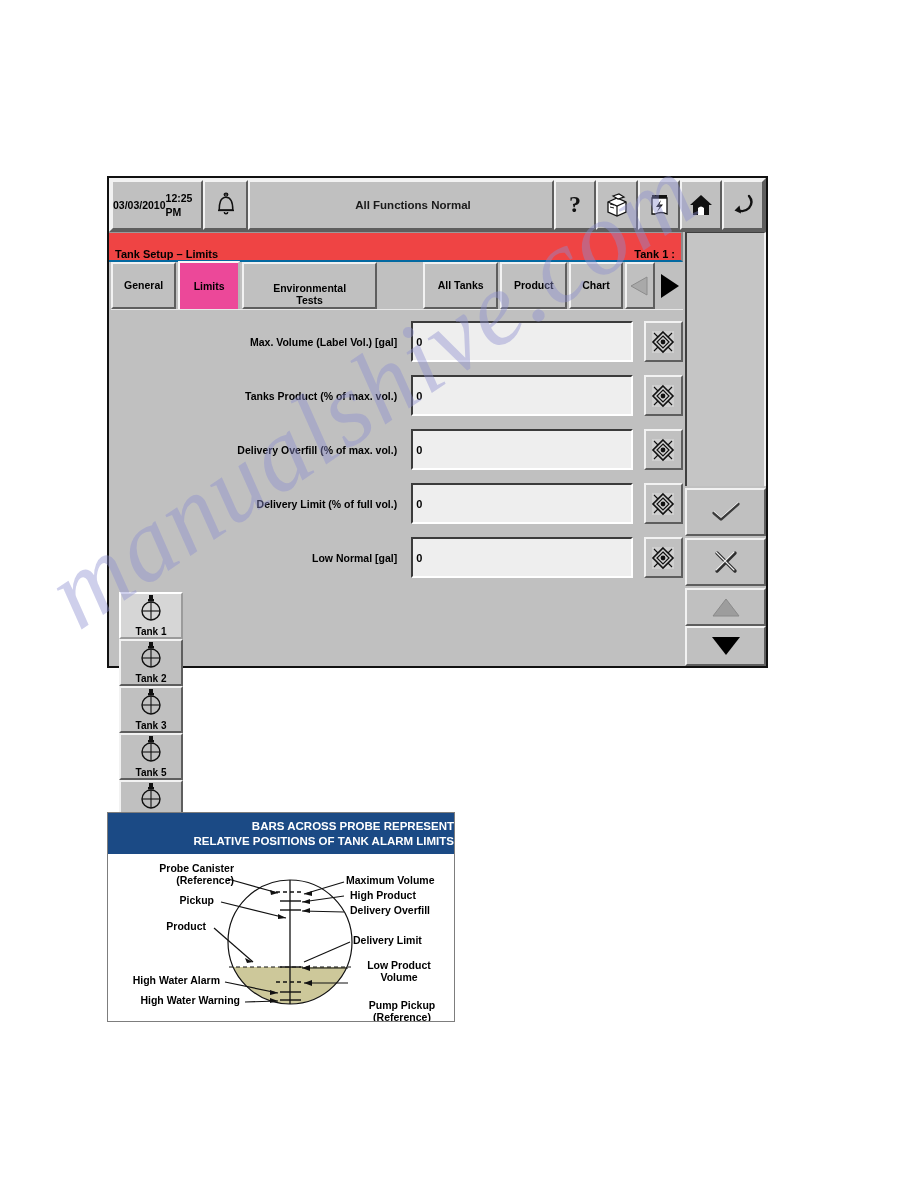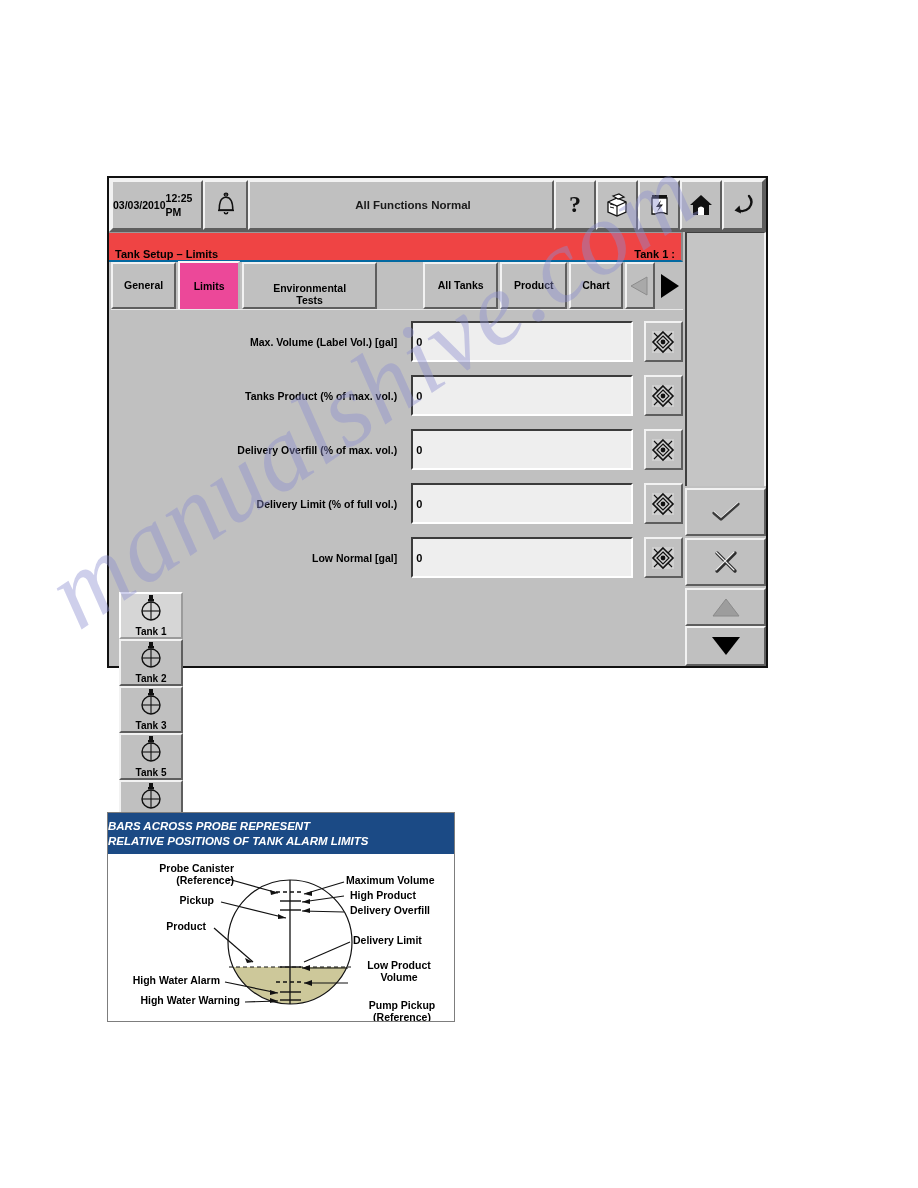--- a/index.html
+++ b/index.html
@@ -265,26 +265,25 @@
     background: #ffffff;
     border: 1px solid #7d7d7d;
     box-sizing: border-box;
     z-index: 10;
   }
   #fig-header {
     height: 41px;
     background: #1b4a85;
     color: #ffffff;
     display: flex; flex-direction: column;
-    align-items: flex-start; justify-content: center;
+    align-items: flex-end; justify-content: center;
     font-size: 11.5px;
     font-weight: bold;
     line-height: 1.3;
     text-align: center;
-    font-style: italic;
   }
   #fig-body {
     position: relative;
     height: 167px;
     background: #ffffff;
     overflow: hidden;
   }
   .fig-lbl {
     position: absolute;
     font-size: 10.5px;

